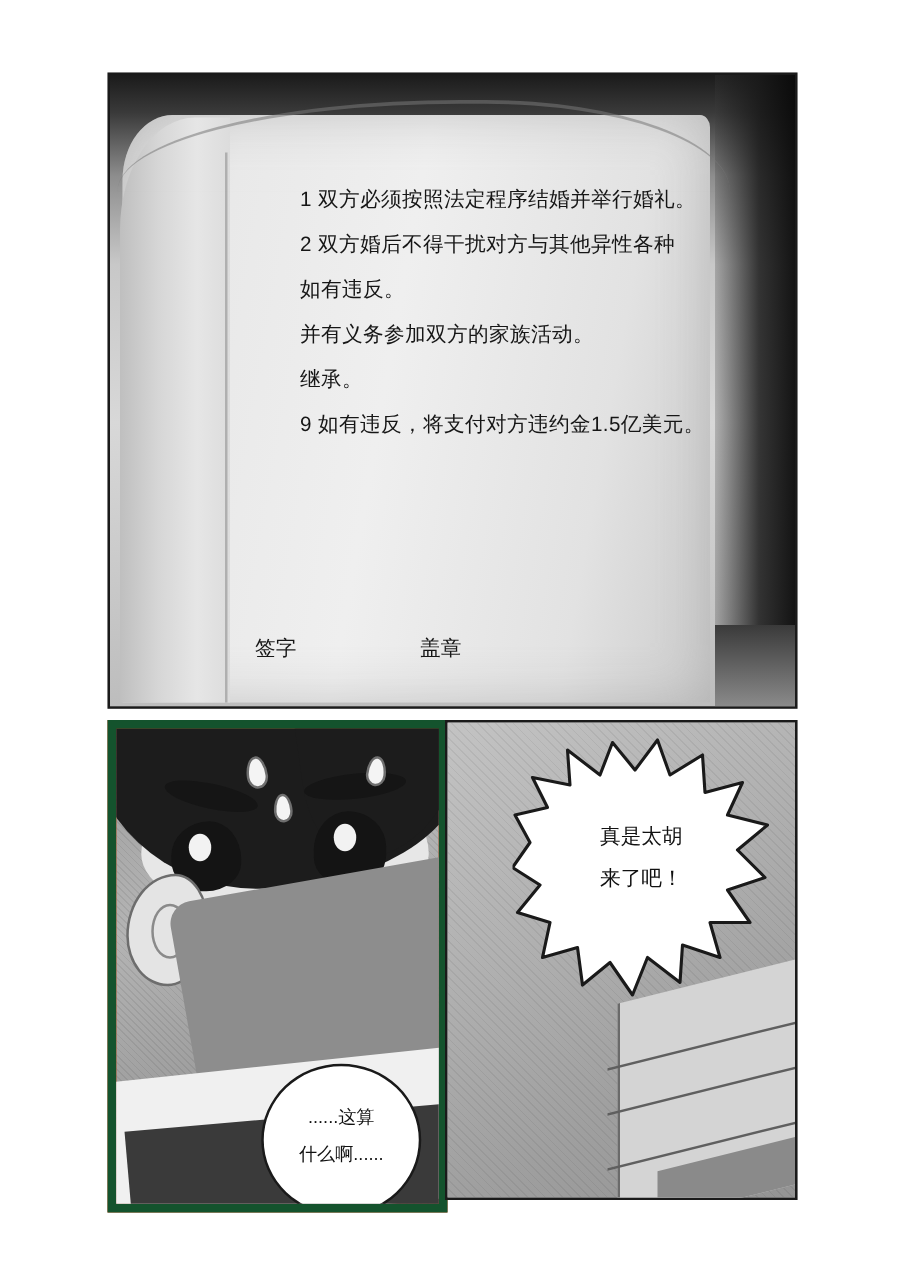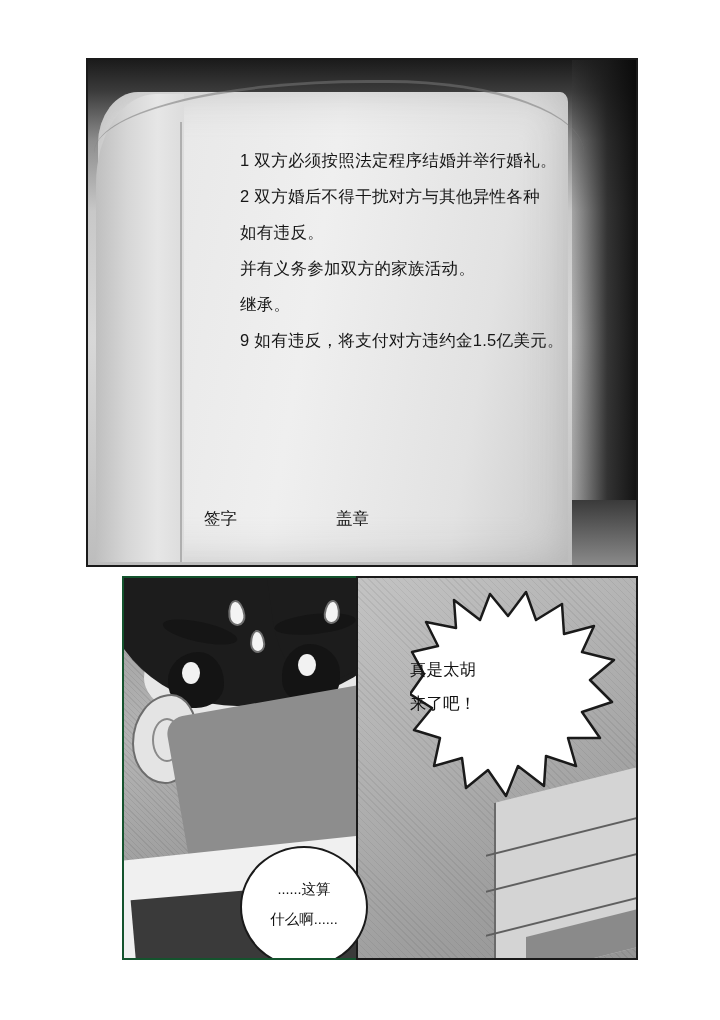--- a/index.html
+++ b/index.html
@@ -115,24 +115,23 @@
   .sign-row .sign-label { position: absolute; left: 0; top: 0; }
   .sign-row .seal-label { position: absolute; left: 132px; top: 0; }
 
   
   .panel-face {
     position: absolute;
     left: 86px;
     top: 576px;
     width: 258px;
     height: 380px;
-    border: 2px solid #14532d;
+    border: 7px solid #14532d;
     background: #c2410c;
     overflow: hidden;
-    margin-left: 36px;
   }
   .face-bg {
     position: absolute; inset: 0;
     background: linear-gradient(160deg, #9c9c9c 0%, #b4b4b4 35%, #9a9a9a 70%, #8f8f8f 100%);
   }
   .face-bg::after {
     content: "";
     position: absolute; inset: 0;
     background-image:
       repeating-linear-gradient(45deg, rgba(0,0,0,0.07) 0 1px, transparent 1px 4px);
@@ -298,21 +297,21 @@
     left: 52px;
     top: 12px;
     width: 206px;
     height: 216px;
   }
   .shout-bubble svg { display: block; }
   .shout-text {
     position: absolute;
     left: 0; right: 0;
     top: 62px;
-    text-align: left;
+    text-align: center;
     color: #111;
     font-size: 16.5px;
     line-height: 34px;
   }
 </style>
 </head>
 <body>
 
 <div class="page">
 

